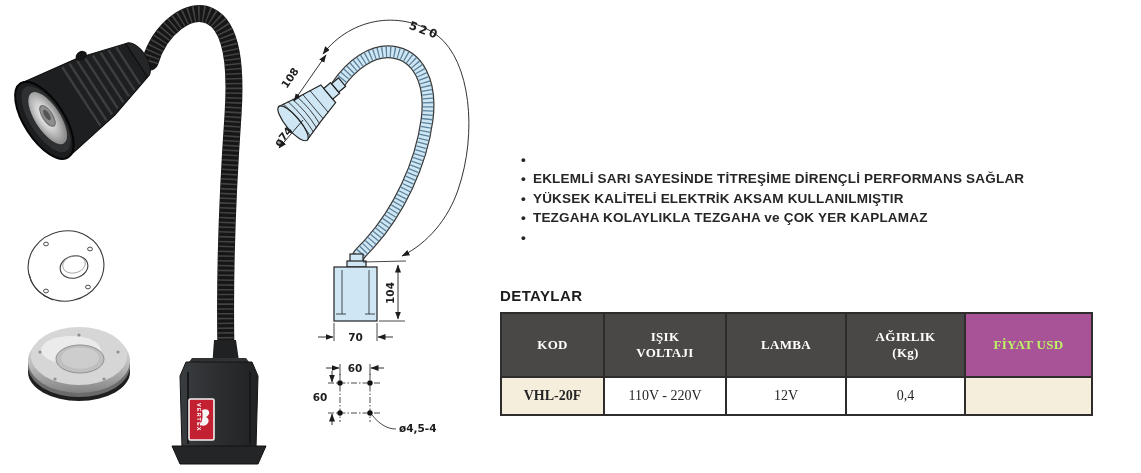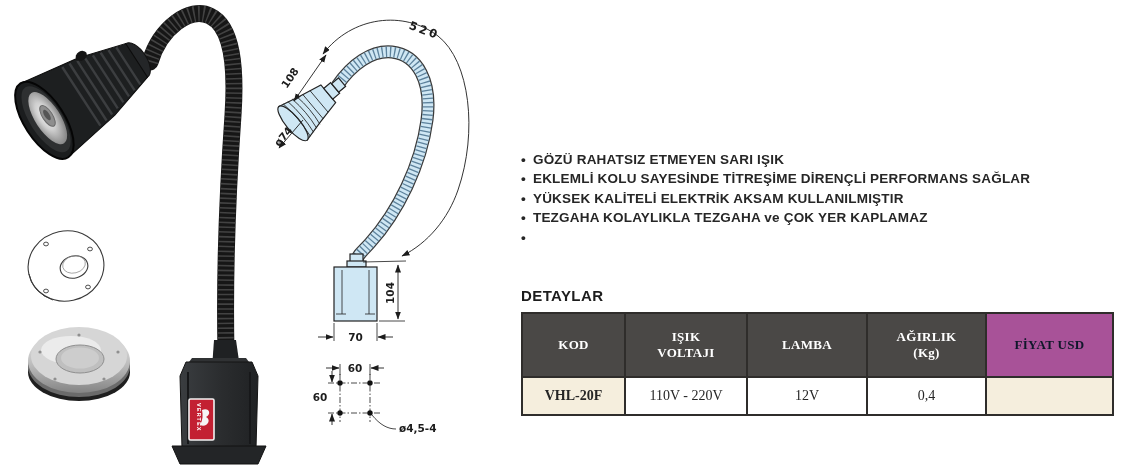--- a/index.html
+++ b/index.html
@@ -10,29 +10,29 @@
   svg{display:block;}
   .photo-svg{position:absolute;left:0;top:0;}
   .drawing-svg{position:absolute;left:260px;top:0;}
 
   
   .features{position:absolute;left:521px;top:150px;width:600px;list-style:none;margin:0;padding:0;}
   .features li{display:flex;gap:7px;font-size:13.5px;font-weight:700;line-height:19.4px;letter-spacing:.2px;color:#262626;}
   .features .bullet{flex:0 0 auto;}
 
   
-  .details{position:absolute;left:521px;top:287px;}
+  .details{position:absolute;left:500px;top:287px;}
   .details h3{margin:0 0 8px 0;font-size:15px;font-weight:700;letter-spacing:.4px;color:#1d1d1d;}
   table.spec{border-collapse:collapse;table-layout:fixed;width:591px;font-family:Liberation Serif, serif;}
   table.spec th,table.spec td{border:2px solid #2f2d2b;text-align:center;vertical-align:middle;overflow:hidden;}
   table.spec th{
     background:#4a4846;color:#ffffff;font-size:13px;font-weight:700;letter-spacing:.3px;
     height:58px;padding:2px 18px;line-height:1.25;
   }
-  table.spec th.price{background:#a85298;color:#0f172a;}
+  table.spec th.price{background:#a85298;color:#bef264;}
   table.spec td{height:32px;font-size:14px;background:#ffffff;padding:2px 4px;}
   table.spec td.kod{background:#f5eedd;font-weight:700;}
   table.spec td.price-cell{background:#f5eedd;}
 
   
   .dim-text{font-family:"DejaVu Sans","Liberation Sans",sans-serif;font-size:10.5px;font-weight:700;fill:#1c1c1c;}
   .dim-big{font-size:11.5px;letter-spacing:2.5px;}
 </style>
 </head>
 <body>
@@ -225,25 +225,24 @@
       <text class="dim-text" text-anchor="middle" stroke="none" fill="#1c1c1c" x="320" y="401">60</text>
 
       <path d="M372,415 C380,425 388,429 396,429"></path>
       <text class="dim-text" stroke="none" fill="#1c1c1c" x="399" y="432" text-anchor="start">ø4,5-4</text>
     </g>
   </svg>
 
   <ul class="features">
     <li>
       <span class="bullet">•</span>
-      <span>GÖZÜ RAHATSIZ ETMEYEN SARI IŞIK</span>
-    </li>
-    <li>
-      <span class="bullet">•</span>
-      <span>EKLEMLİ KOLU SAYESİNDE TİTREŞİME DİRENÇLİ PERFORMANS SAĞLAR</span>
+    </li>
+    <li>
+      <span class="bullet">•</span>
+      <span>EKLEMLİ SARI SAYESİNDE TİTREŞİME DİRENÇLİ PERFORMANS SAĞLAR</span>
     </li>
     <li>
       <span class="bullet">•</span>
       <span>YÜKSEK KALİTELİ ELEKTRİK AKSAM KULLANILMIŞTIR</span>
     </li>
     <li>
       <span class="bullet">•</span>
       <span>TEZGAHA KOLAYLIKLA TEZGAHA ve ÇOK YER KAPLAMAZ</span>
     </li>
     <li>

